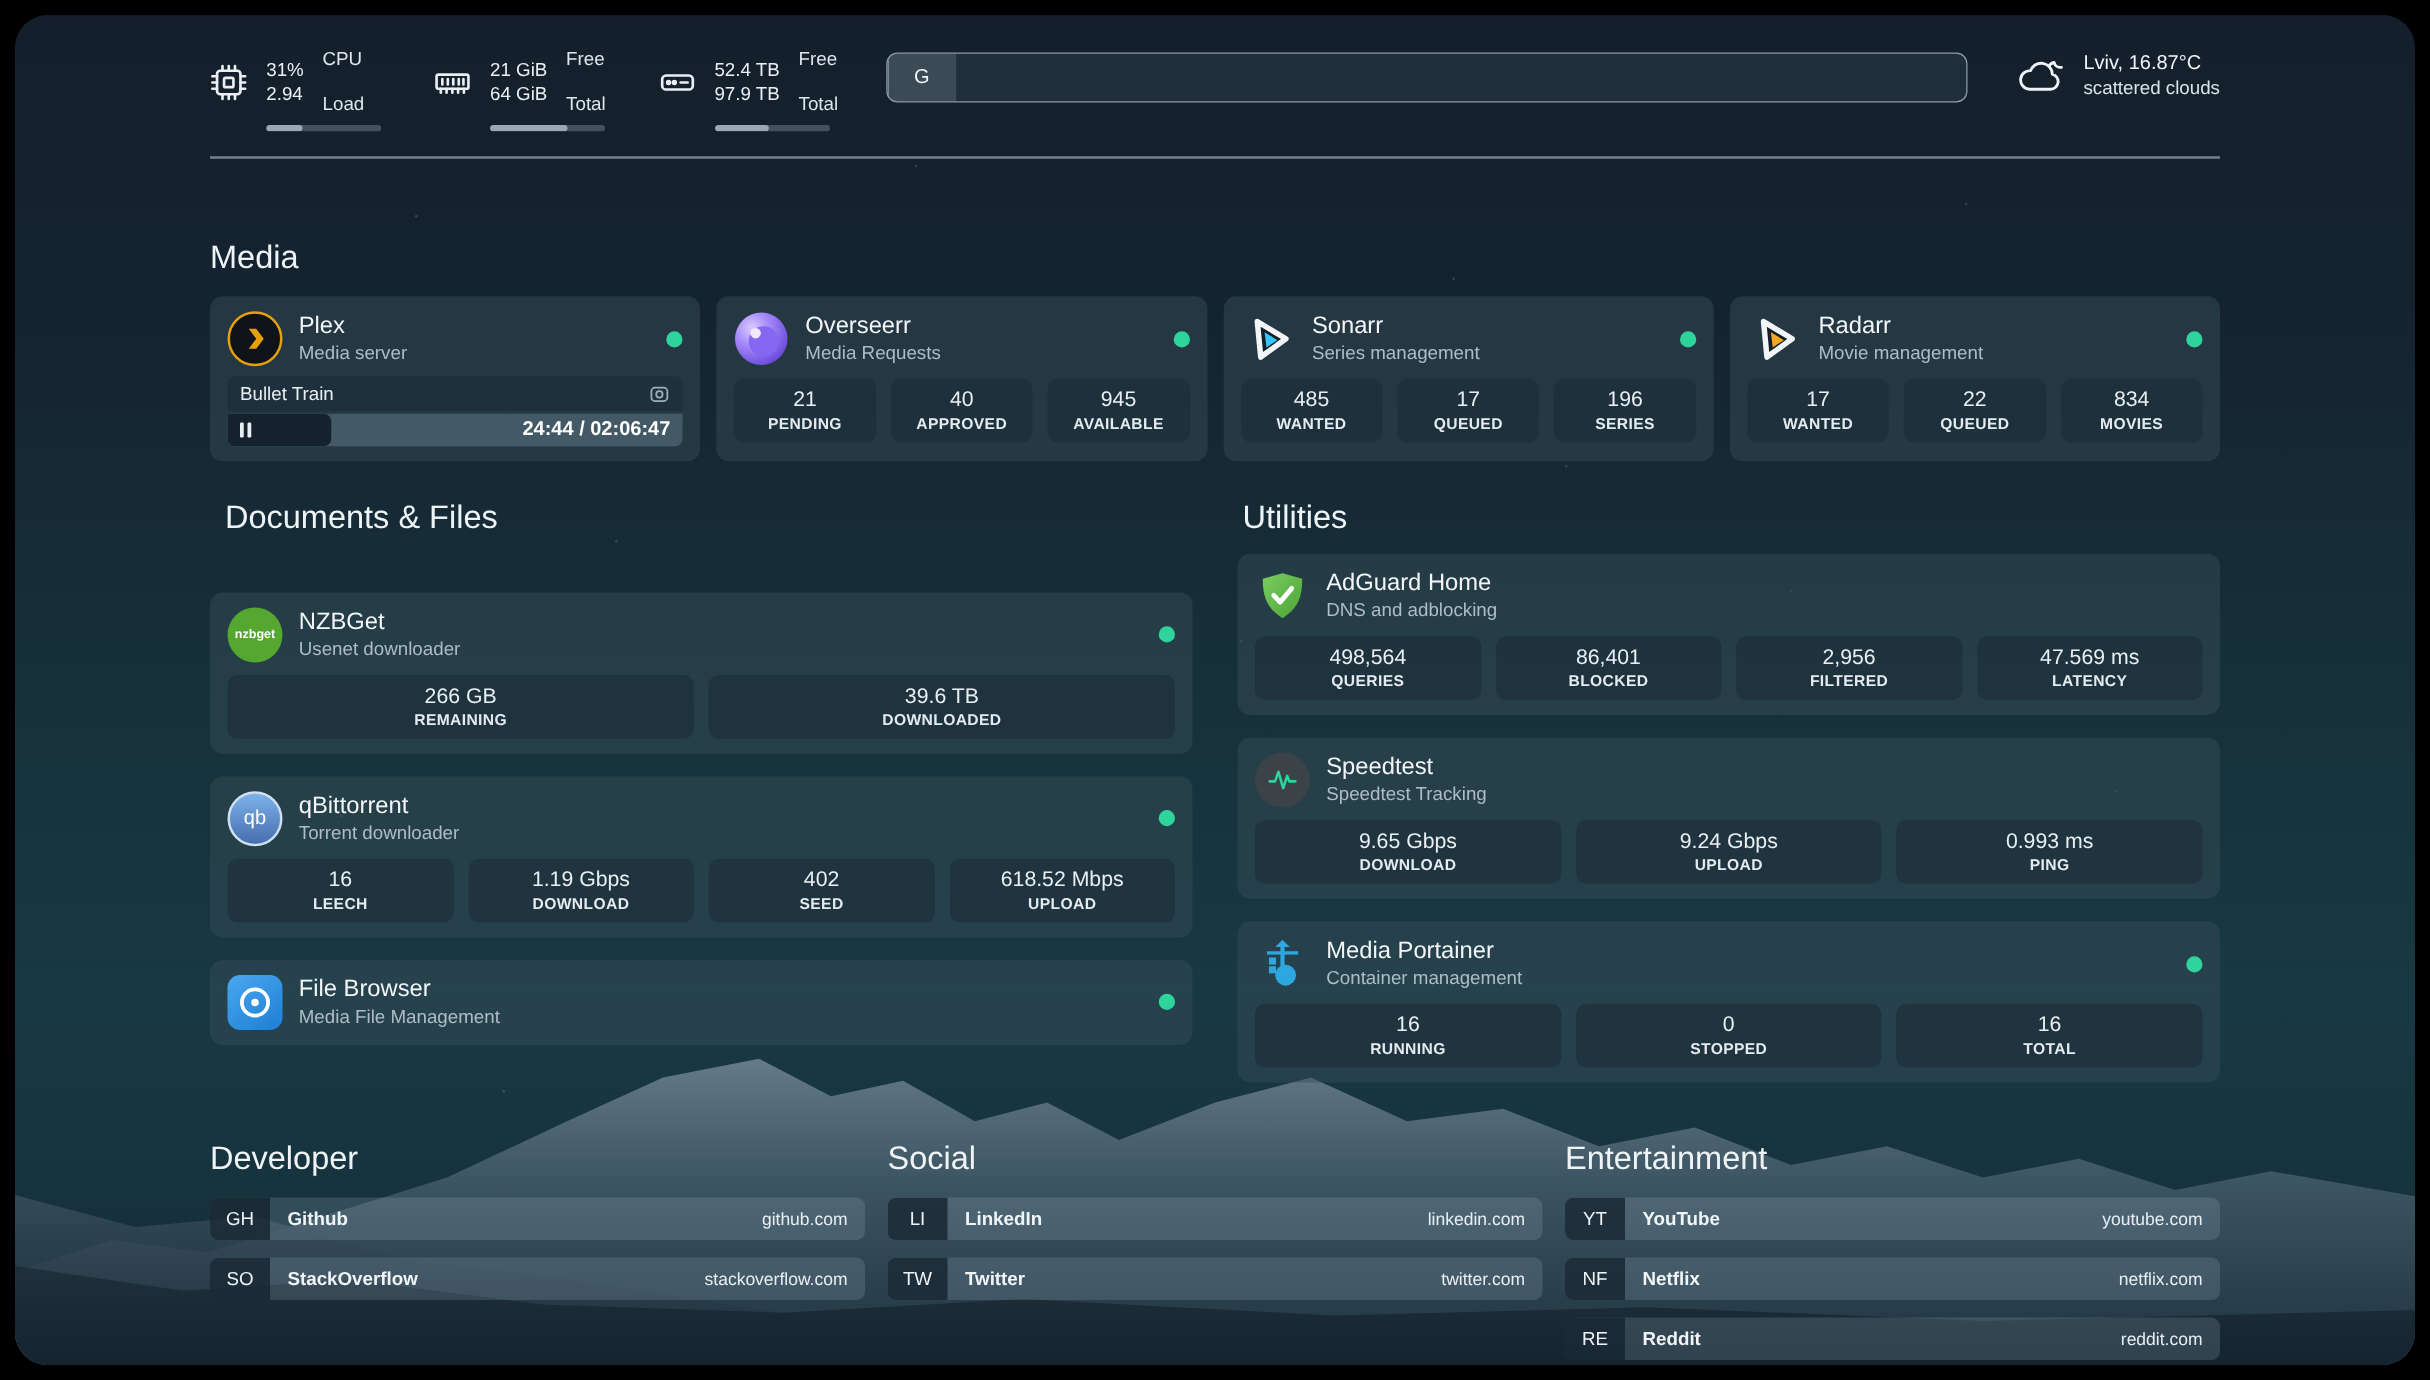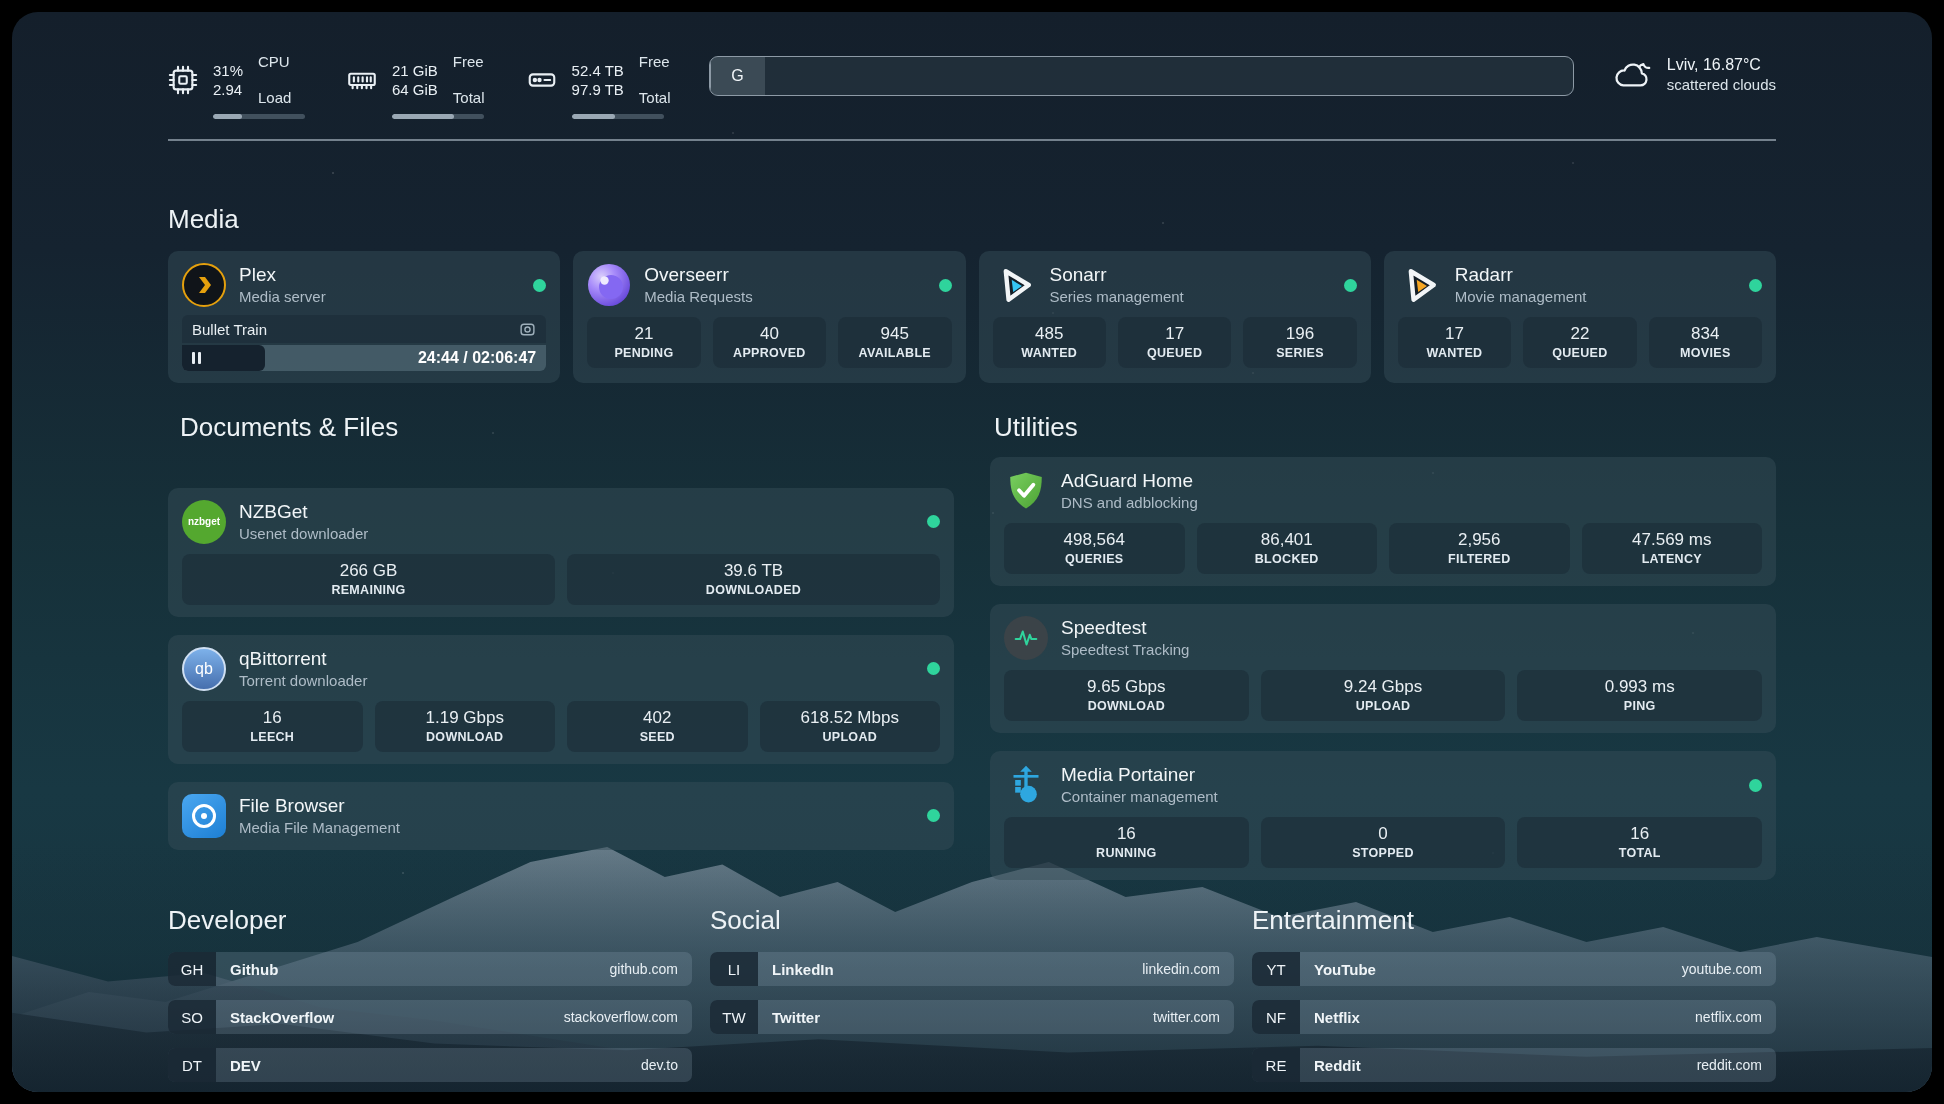--- a/index.html
+++ b/index.html
@@ -18,21 +18,21 @@
     background:linear-gradient(180deg,#2c3a47 0%,#1d2935 100%);
     clip-path:polygon(0% 28%,7% 46%,14% 38%,22% 56%,32% 62%,42% 52%,55% 64%,68% 58%,82% 68%,100% 60%,100% 100%,0% 100%);}
   .mtn-tint{position:absolute;inset:0;background:linear-gradient(180deg,rgba(23,48,58,0) 0%,rgba(21,46,56,.35) 45%,rgba(12,30,40,.55) 100%);}
   .flecks{position:absolute;width:2px;height:2px;border-radius:50%;background:rgba(255,255,255,.5);opacity:.45;left:0;top:0;
     box-shadow:320px 160px 0 rgba(255,255,255,.4),720px 120px 0 rgba(255,255,255,.3),1150px 210px 0 rgba(255,255,255,.35),
     1560px 150px 0 rgba(255,255,255,.3),480px 420px 0 rgba(255,255,255,.3),980px 500px 0 rgba(255,255,255,.35),
     1420px 460px 0 rgba(255,255,255,.3),260px 640px 0 rgba(255,255,255,.3),830px 700px 0 rgba(255,255,255,.35),
     1680px 620px 0 rgba(255,255,255,.3),600px 560px 0 rgba(255,255,255,.25),1240px 360px 0 rgba(255,255,255,.3),
     390px 860px 0 rgba(255,255,255,.35),1480px 840px 0 rgba(255,255,255,.25),1040px 300px 0 rgba(255,255,255,.25);}
   
-  .topbar{position:relative;display:flex;align-items:flex-start;gap:38px;padding:40px 156px 0;}
+  .topbar{position:relative;display:flex;align-items:flex-start;gap:38px;padding:26px 156px 0;}
   .sysstats{display:flex;gap:42px;}
   .sysstat{display:flex;flex-direction:column;}
   .srow{display:flex;align-items:center;gap:15px;}
   .scol{display:flex;flex-direction:column;font-size:15px;line-height:19px;color:#e9eff4;}
   .scol.dim{color:#dde6ec;gap:17px;}
   .sbar{height:5px;width:92px;margin:7px 0 0 45px;background:#41505d;border-radius:3px;overflow:hidden;}
   .sfill{height:100%;background:#9aa8b4;border-radius:3px;}
   .sicon{width:30px;height:30px;flex:0 0 auto;}
   .searchwrap{flex:1;display:flex;align-items:stretch;height:38px;margin-top:4px;border:1px solid #8d9aa6;border-radius:9px;
     background:rgba(42,58,70,.55);overflow:hidden;}
@@ -83,21 +83,21 @@
     display:flex;align-items:center;overflow:hidden;}
   .np-elapsed{position:absolute;left:0;top:0;bottom:0;background:#15222e;border-radius:0 6px 6px 0;display:flex;align-items:center;padding-left:10px;gap:3px;}
   .pbar{width:3px;height:12px;background:#e8eef3;border-radius:1px;display:inline-block;}
   .np-time{margin-left:auto;padding-right:10px;font-size:16px;font-weight:600;color:#fff;position:relative;}
   
   .h-row2{display:flex;gap:20px;margin-top:28px;margin-bottom:14px;}
   .h-row2 .sec-heading{flex:1;margin-left:12px;}
   .twocol{display:flex;gap:36px;align-items:center;}
   .col{flex:1;display:flex;flex-direction:column;gap:18px;}
   
-  .links-row{display:flex;gap:18px;margin-top:24px;}
+  .links-row{display:flex;gap:18px;margin-top:44px;}
   .linkcol{flex:1;}
   .linkcol .sec-heading{margin-bottom:16px;}
   .bookmark{display:flex;align-items:stretch;height:34px;margin-bottom:14px;border-radius:7px;overflow:hidden;
     background:rgba(150,175,190,.22);cursor:pointer;}
   .bm-abbr{width:48px;flex:0 0 auto;background:rgba(19,33,45,.78);color:#eef3f7;display:flex;align-items:center;
     justify-content:center;font-size:15px;font-weight:500;}
   .bm-name{padding-left:14px;display:flex;align-items:center;font-size:15px;color:#f0f5f8;font-weight:bold;}
   .bm-domain{margin-left:auto;padding-right:14px;display:flex;align-items:center;font-size:14px;color:#e8eff4;}
 </style>
 </head>
@@ -520,25 +520,20 @@
             <div class="bookmark">
               <span class="bm-abbr">GH</span>
               <span class="bm-name">Github</span>
               <span class="bm-domain">github.com</span>
             </div>
             <div class="bookmark">
               <span class="bm-abbr">SO</span>
               <span class="bm-name">StackOverflow</span>
               <span class="bm-domain">stackoverflow.com</span>
             </div>
-            <div class="bookmark">
-              <span class="bm-abbr">DT</span>
-              <span class="bm-name">DEV</span>
-              <span class="bm-domain">dev.to</span>
-            </div>
           </div>
       </div>
       <div class="linkcol">
         <div class="sec-heading">Social</div>
         <div>
             <div class="bookmark">
               <span class="bm-abbr">LI</span>
               <span class="bm-name">LinkedIn</span>
               <span class="bm-domain">linkedin.com</span>
             </div>

